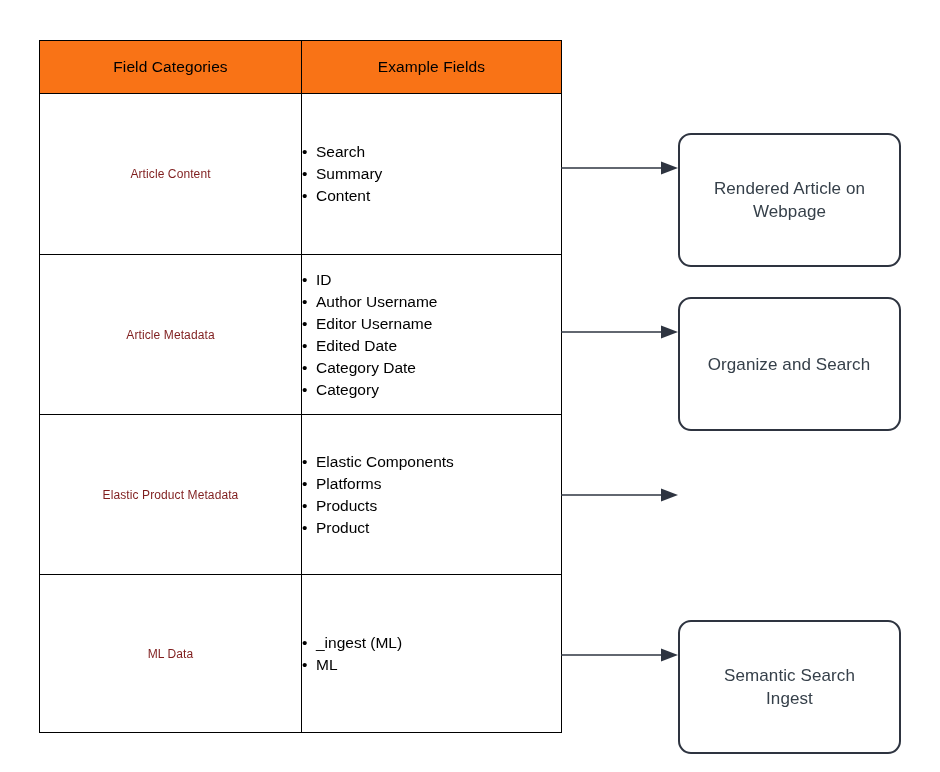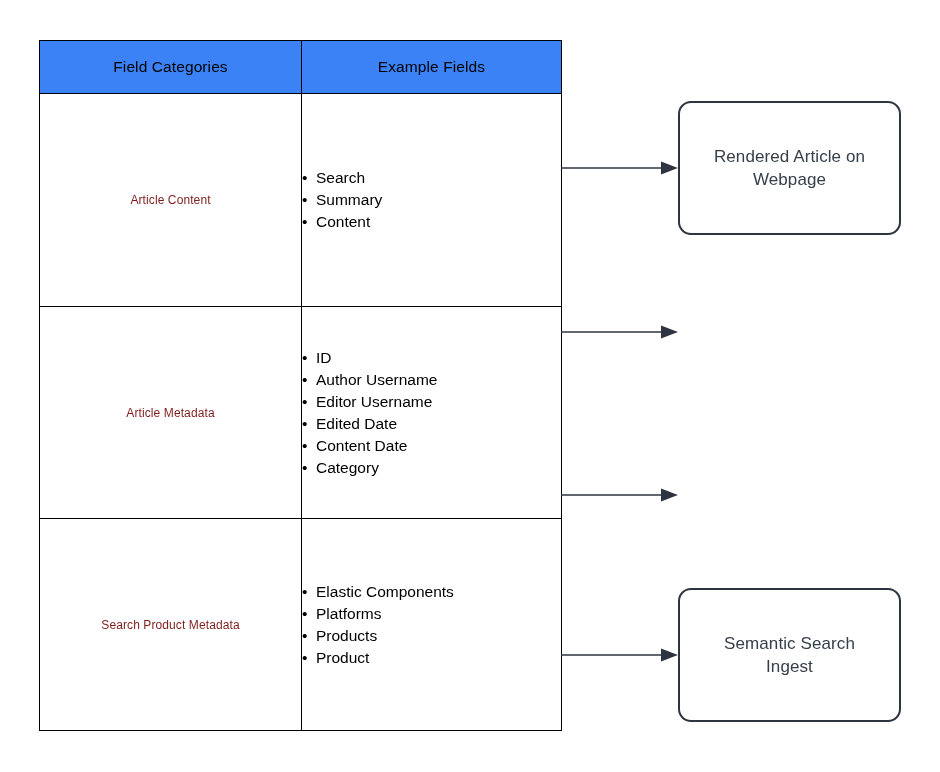--- a/index.html
+++ b/index.html
@@ -39,21 +39,21 @@
   }
   .tbl th, .tbl td {
     border: 1.6px solid #000000;
     padding: 0;
     margin: 0;
   }
   .col-cat { width: 262px; }
   .col-ex  { width: 260px; }
 
   .hdr-cell {
-    background: #3b82f6;
+    background: #f97316;
     height: 52px;
     vertical-align: middle;
     font-weight: normal;
     font-size: 15.5px;
     color: #000000;
     letter-spacing: 0.1px;
   }
   .cat-cell {
     text-align: center;
     vertical-align: middle;
@@ -103,20 +103,21 @@
     border-radius: 13px;
     background: #ffffff;
     display: flex;
     align-items: center;
     justify-content: center;
     text-align: center;
     color: #36404a;
     font-size: 17px;
     line-height: 23px;
     letter-spacing: 0.1px;
+    margin-top: 32px;
   }
   .rbox span {
     display: block;
     width: 100%;
     padding: 0 2px;
     box-sizing: border-box;
     white-space: pre-line;
   }
   .rbox-1 { top: 101px; }
   .rbox-2 { top: 265px; }
@@ -171,36 +172,45 @@
           </td>
         </tr>
         <tr class="row-2">
           <td class="cat-cell">Article Metadata</td>
           <td class="ex-cell">
             <ul class="ex-list">
               <li>ID</li>
               <li>Author Username</li>
               <li>Editor Username</li>
               <li>Edited Date</li>
-              <li>Content Date</li>
+              <li>Category Date</li>
               <li>Category</li>
             </ul>
           </td>
         </tr>
         <tr class="row-3">
-          <td class="cat-cell">Search Product Metadata</td>
+          <td class="cat-cell">Elastic Product Metadata</td>
           <td class="ex-cell">
             <ul class="ex-list">
               <li>Elastic Components</li>
               <li>Platforms</li>
               <li>Products</li>
               <li>Product</li>
             </ul>
           </td>
         </tr>
+        <tr class="row-4">
+          <td class="cat-cell">ML Data</td>
+          <td class="ex-cell">
+            <ul class="ex-list">
+              <li>_ingest (ML)</li>
+              <li>ML</li>
+            </ul>
+          </td>
+        </tr>
       </tbody>
     </table>
   </div>
 
   <svg class="arrow arrow-1" viewBox="0 0 117 14" width="117" height="14">
     <line x1="0" y1="7" x2="100" y2="7" stroke="#2e3440" stroke-width="1.6"></line>
     <polygon points="100,0.5 117,7 100,13.5" fill="#2e3440"></polygon>
   </svg>
   <svg class="arrow arrow-2" viewBox="0 0 117 14" width="117" height="14">
     <line x1="0" y1="7" x2="100" y2="7" stroke="#2e3440" stroke-width="1.6"></line>
@@ -212,18 +222,21 @@
   </svg>
   <svg class="arrow arrow-4" viewBox="0 0 117 14" width="117" height="14">
     <line x1="0" y1="7" x2="100" y2="7" stroke="#2e3440" stroke-width="1.6"></line>
     <polygon points="100,0.5 117,7 100,13.5" fill="#2e3440"></polygon>
   </svg>
 
   <div class="rbox rbox-1">
     <span>Rendered Article on
 Webpage</span>
   </div>
+  <div class="rbox rbox-2">
+    <span>Organize and Search</span>
+  </div>
   <div class="rbox rbox-4">
     <span>Semantic Search
 Ingest</span>
   </div>
 
 </div>
 
 </body></html>

